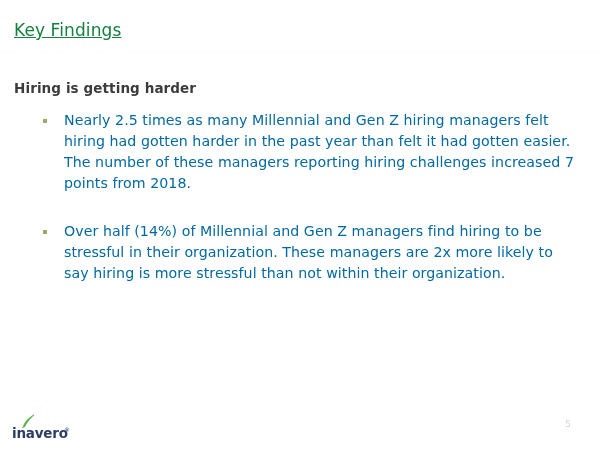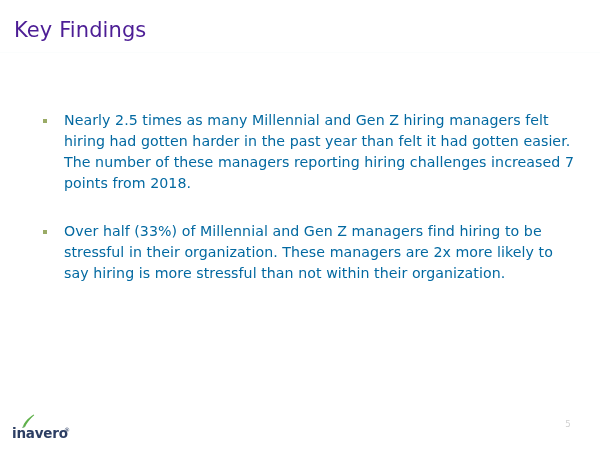--- a/index.html
+++ b/index.html
@@ -21,26 +21,27 @@
     width: 600px;
     height: 450px;
     background: #ffffff;
   }
 
   
   .slide-title {
     position: absolute;
     left: 14px;
     top: 16px;
-    font-size: 21px;
+    font-size: 17px;
     line-height: 28px;
     font-weight: 400;
-    color: #4c1d95;
+    color: #15803d;
     letter-spacing: 0.1px;
     white-space: nowrap;
+    text-decoration: underline;
   }
 
   .title-rule {
     position: absolute;
     left: 0px;
     top: 52px;
     width: 600px;
     height: 1px;
     background: #fbfdfd;
   }
@@ -138,32 +139,33 @@
 </style>
 </head>
 <body>
 
 <div class="slide">
 
   <div class="slide-title">Key Findings</div>
 
   <div class="title-rule"></div>
 
+  <div class="subheading">Hiring is getting harder</div>
 
   <div class="bullet-list">
 
     <div class="bullet-item">
       <span class="bullet-marker"></span>
       <span class="bullet-text">Nearly 2.5 times as many Millennial and Gen Z hiring managers felt hiring had gotten harder in the past year than felt it had gotten easier. The number of these managers reporting hiring challenges increased 7 points from 2018.</span>
     </div>
 
 
     <div class="bullet-item">
       <span class="bullet-marker"></span>
-      <span class="bullet-text">Over half (33%) of Millennial and Gen Z managers find hiring to be stressful in their organization. These managers are 2x more likely to say hiring is more stressful than not within their organization.</span>
+      <span class="bullet-text">Over half (14%) of Millennial and Gen Z managers find hiring to be stressful in their organization. These managers are 2x more likely to say hiring is more stressful than not within their organization.</span>
     </div>
 
   </div>
 
   <div class="logo">
     <svg class="logo-leaf" viewBox="0 0 16 14">
       <path d="M13.8 0.6 C11.2 2.0 8.0 4.6 5.6 7.6 C4.4 9.1 3.5 10.7 3.0 12.2 L5.0 13.1 C5.6 11.4 6.7 9.6 8.1 7.8 C10.2 5.1 12.4 2.6 14.2 1.2 Z" fill="#5fb14a"></path>
       <path d="M3.0 12.2 L2.2 13.9 L5.0 13.1 Z" fill="#3c8f3a"></path>
     </svg>
     <span class="logo-word">inavero</span>

